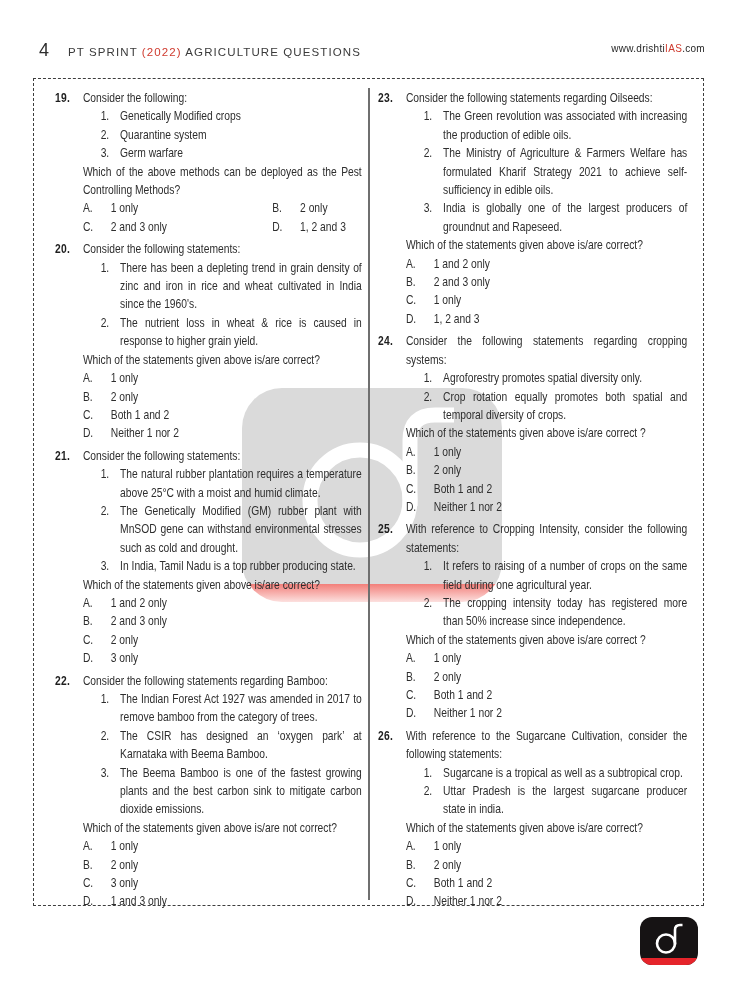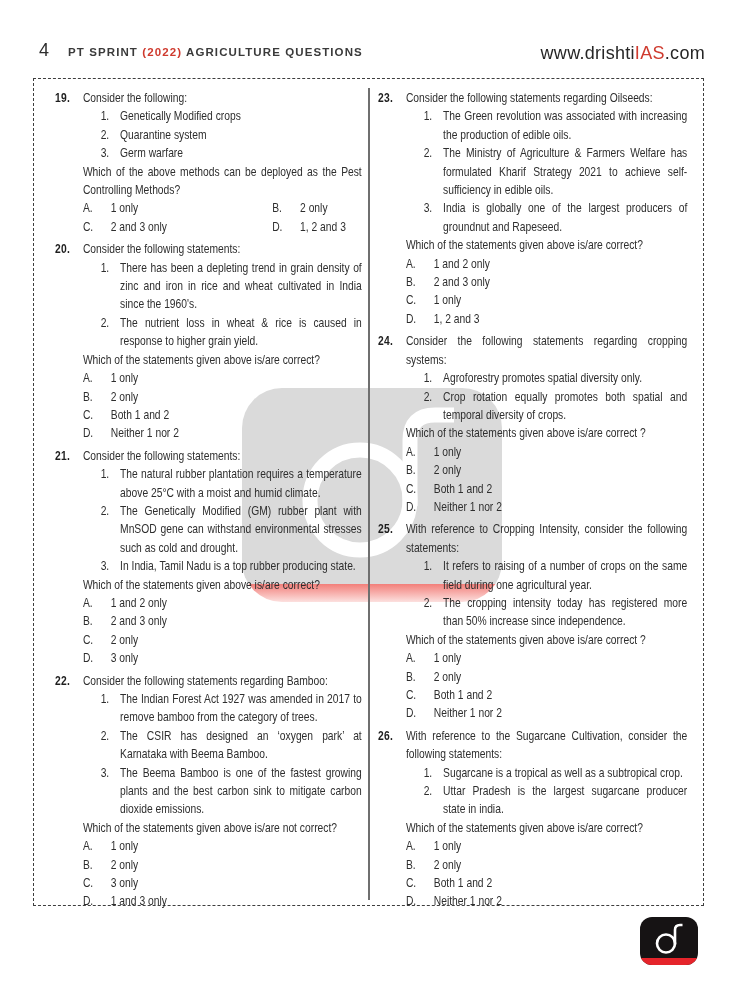--- a/index.html
+++ b/index.html
@@ -3,23 +3,23 @@
 <meta charset="utf-8">
 <style>
   html,body{margin:0;padding:0;}
   body{
     width:737px;height:983px;position:relative;background:#ffffff;
     font-family:"Liberation Sans",sans-serif;color:#2e2e2e;overflow:hidden;
   }
   
   .page-num{position:absolute;left:39px;top:40px;font-size:18px;color:#2e2e2e;z-index:2;}
   .doc-title{position:absolute;left:68px;top:46px;font-size:11.5px;letter-spacing:1.1px;
-    color:#3a3a3a;white-space:nowrap;z-index:2;font-weight:bold;}
+    color:#3a3a3a;white-space:nowrap;z-index:2;}
   .doc-title .yr{color:#cf3a2e;}
-  .site{position:absolute;right:32px;top:43px;font-size:18px;letter-spacing:.3px;color:#262626;z-index:2;}
+  .site{position:absolute;right:32px;top:43px;font-size:10px;letter-spacing:.3px;color:#262626;z-index:2;}
   .site .ias{color:#cf3a2e;}
   
   .qbox{position:absolute;left:33px;top:78px;width:671px;height:828px;
     border:1.5px dashed #3e3e3e;box-sizing:border-box;z-index:1;}
   .divider{position:absolute;left:368px;top:88px;height:812px;width:1.5px;background:#6f6f6f;z-index:1;}
   
   .watermark{position:absolute;left:242px;top:388px;width:260px;height:215px;z-index:0;}
   
   .col{position:absolute;top:89px;transform:scaleX(.845);transform-origin:0 0;z-index:2;}
   #col-left{left:55px;width:363px;}

